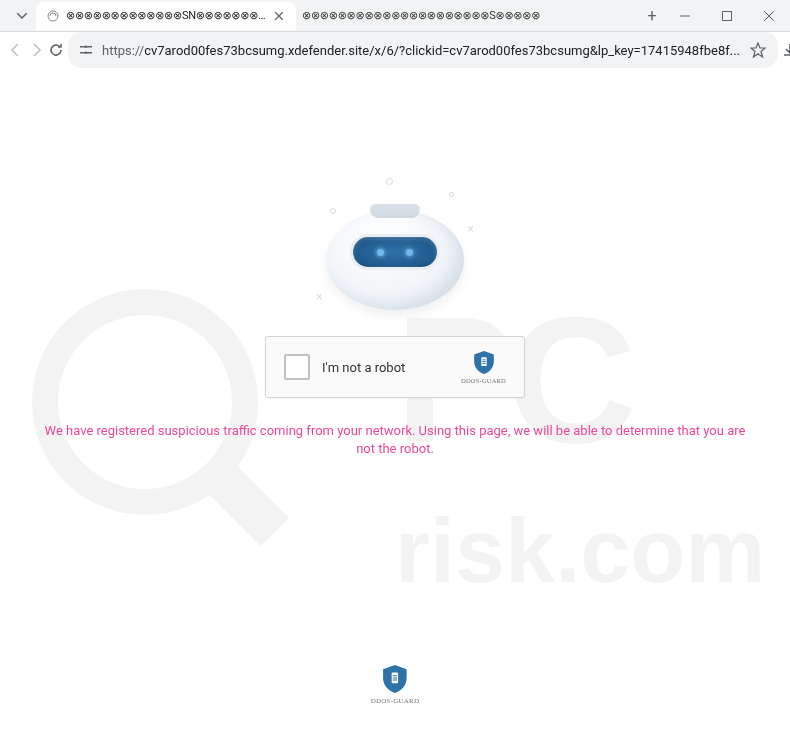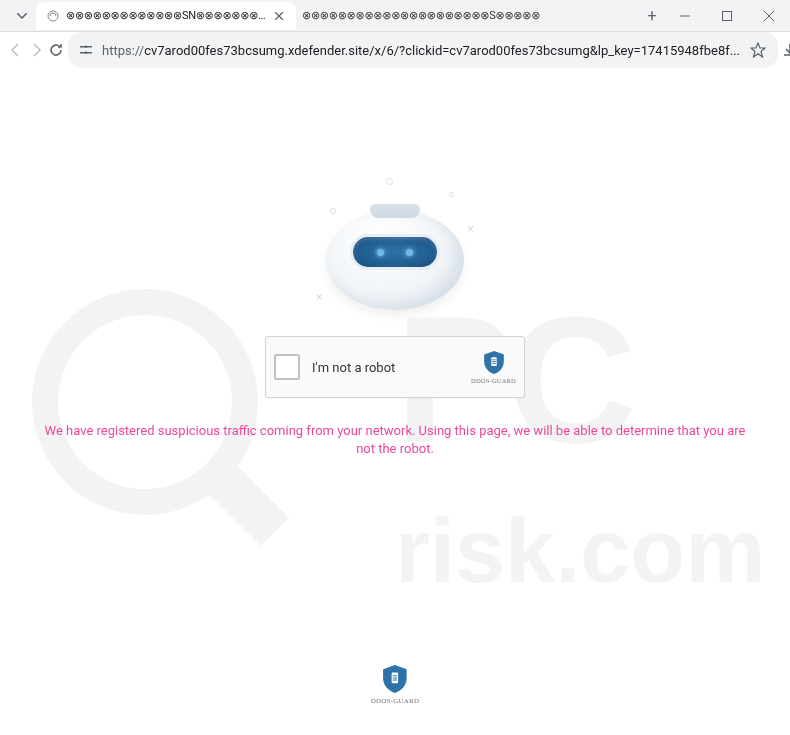--- a/index.html
+++ b/index.html
@@ -267,21 +267,21 @@
     }
     
     .captcha-box {
       width: 260px;
       height: 62px;
       border: 1px solid #d3d3d3;
       background: #fafafa;
       border-radius: 3px;
       display: flex;
       align-items: center;
-      padding: 0 8px;
+      padding: 0 18px;
       gap: 12px;
       box-shadow: 0 1px 2px rgba(0,0,0,0.04);
     }
     .captcha-checkbox {
       width: 26px;
       height: 26px;
       border: 2px solid #c1c1c1;
       border-radius: 2px;
       background: #fff;
       cursor: pointer;

